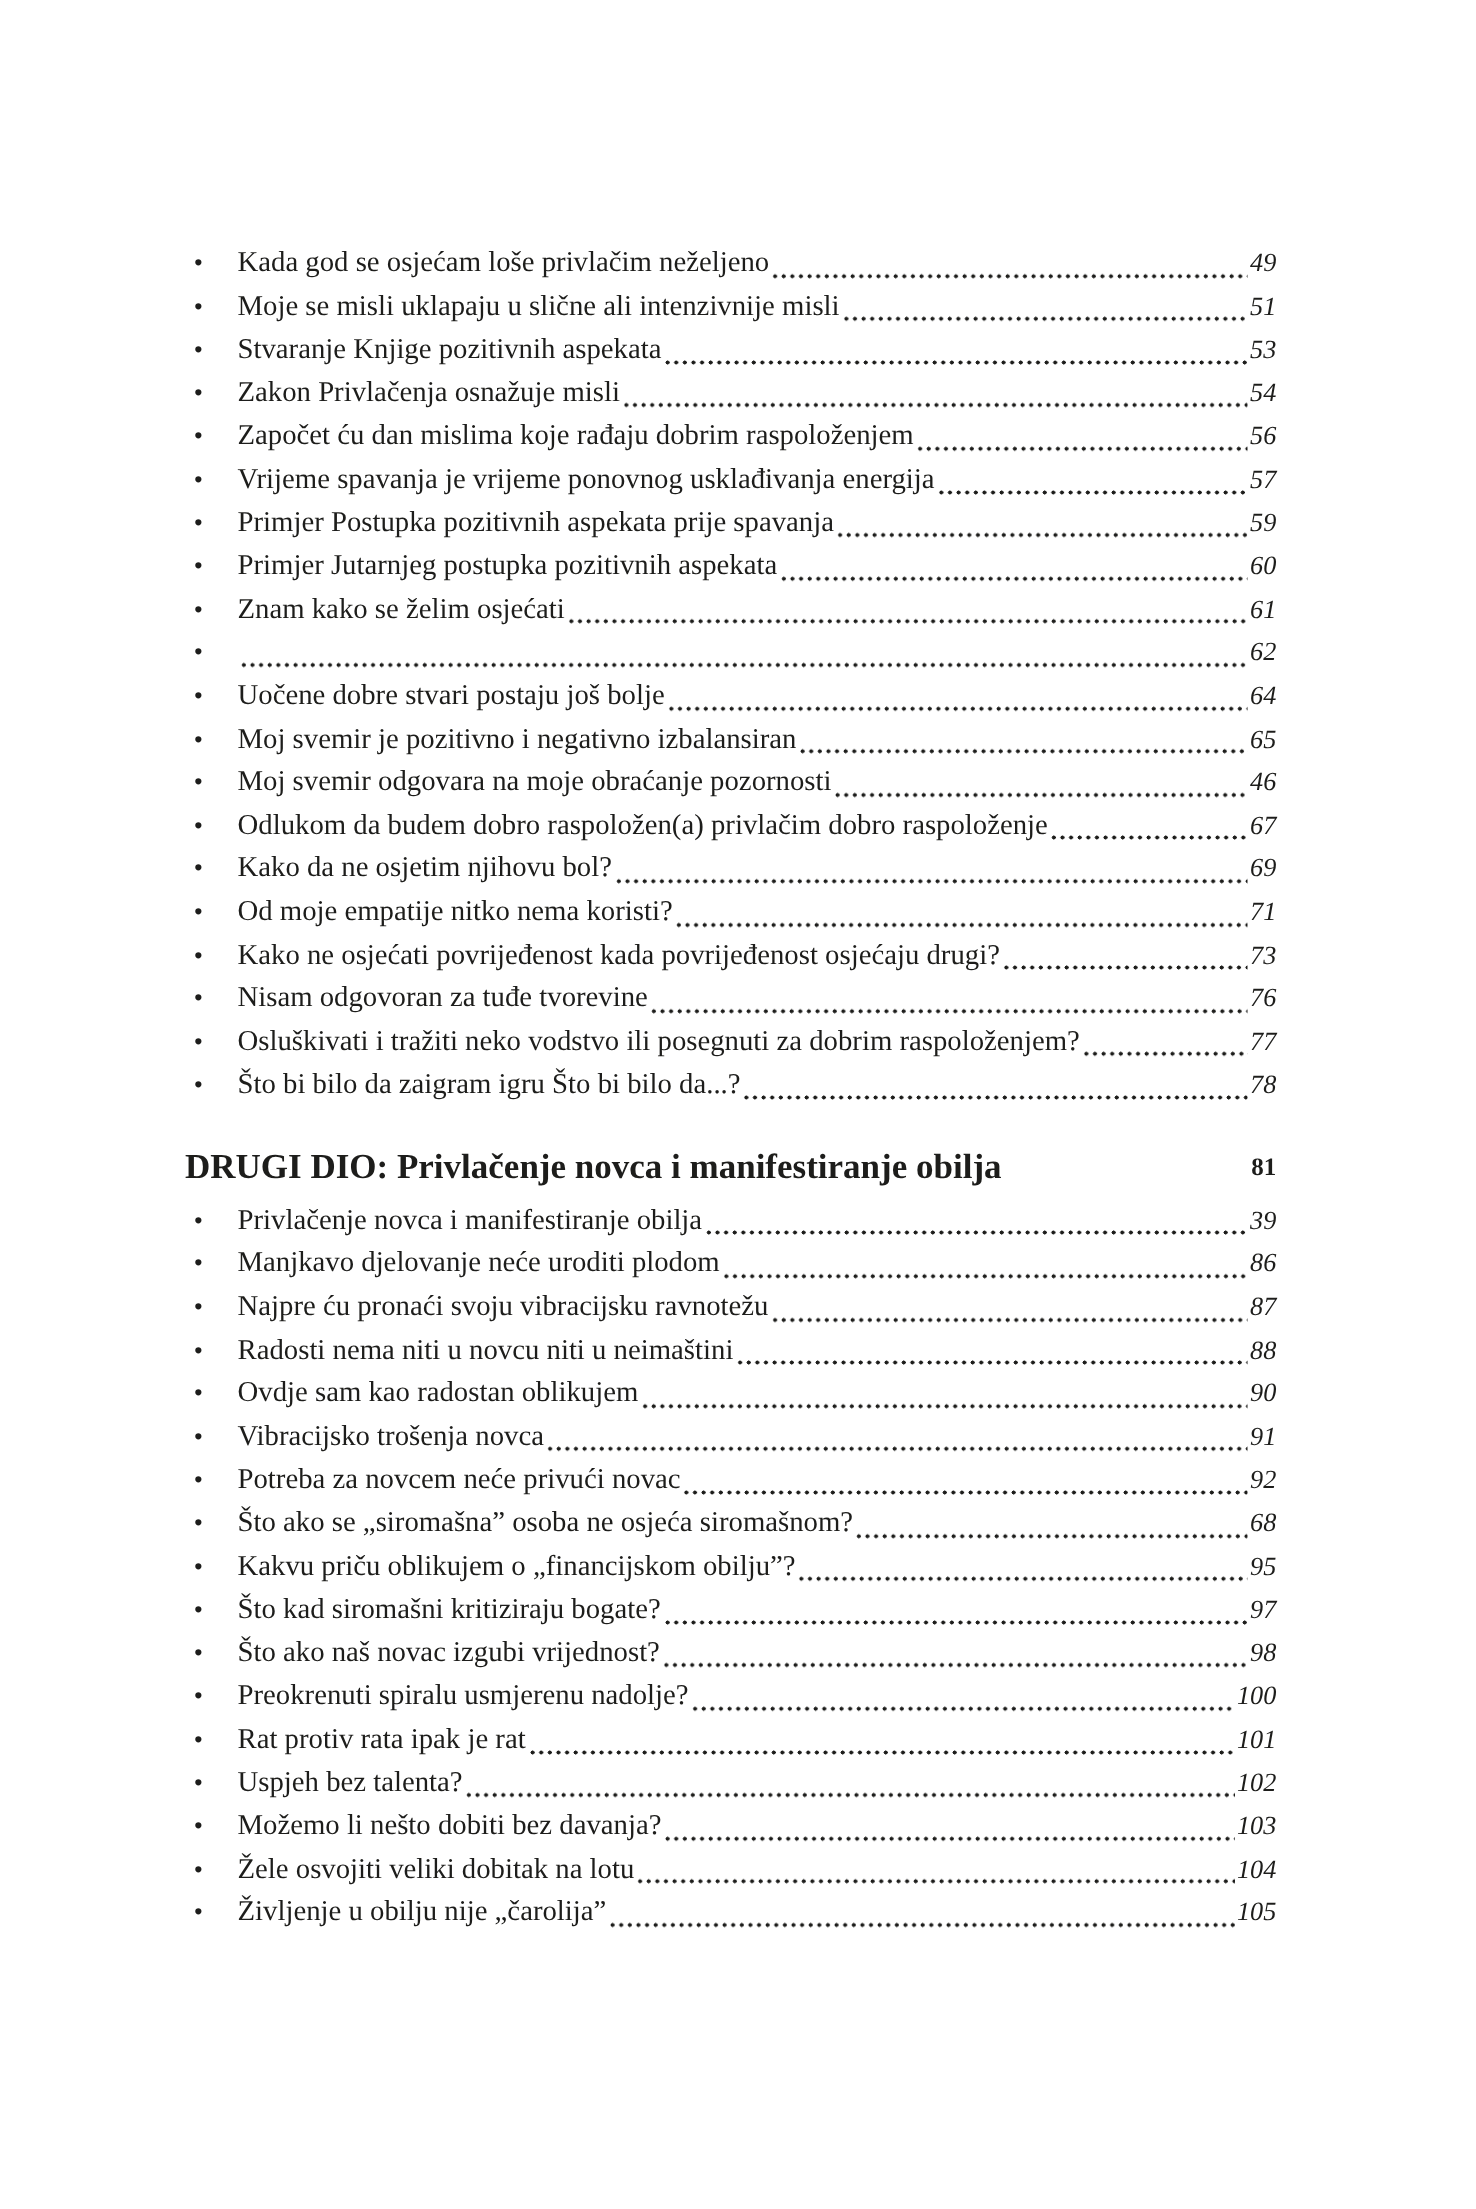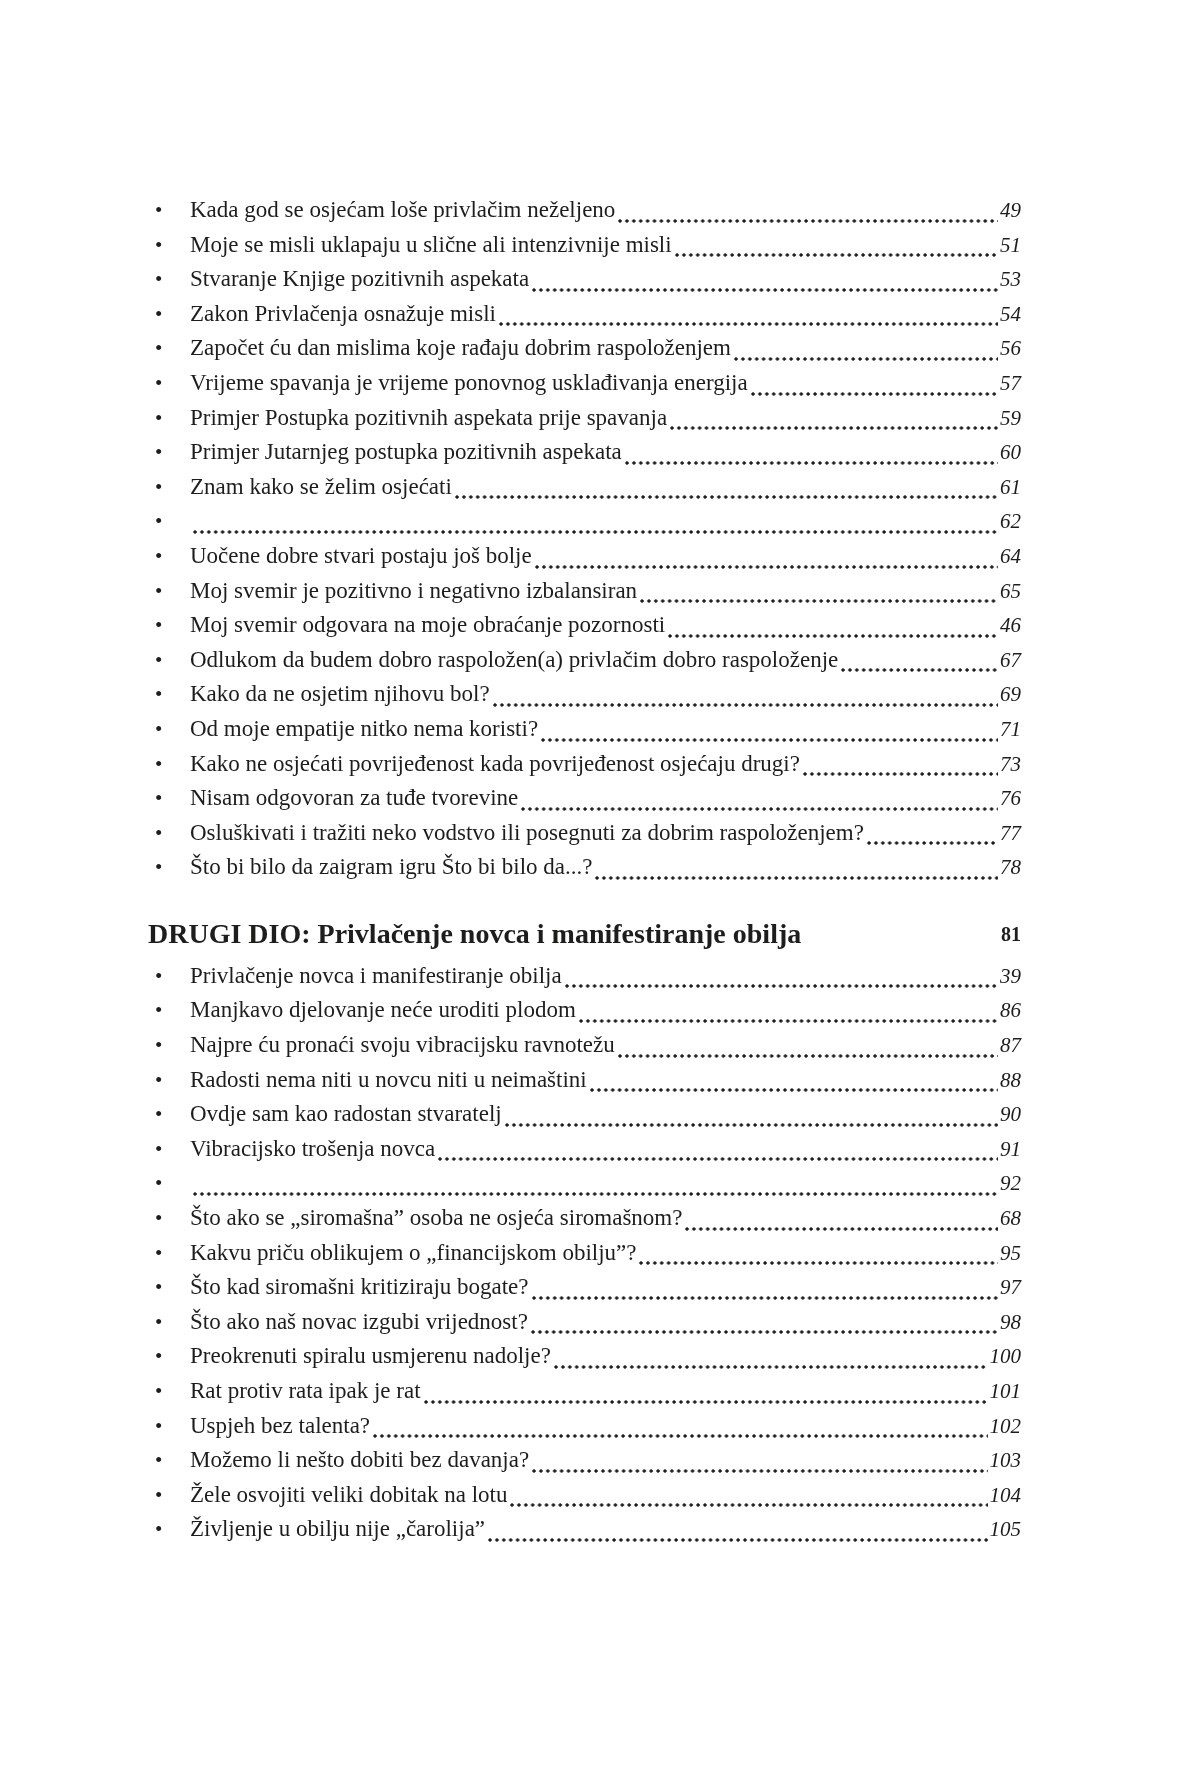--- a/index.html
+++ b/index.html
@@ -225,32 +225,33 @@
     <span class="pagenum">87</span>
   </div>
         <div class="toc-row">
     <span class="bullet">•</span>
     <span class="title">Radosti nema niti u novcu niti u neimaštini</span>
     <span class="leader"></span>
     <span class="pagenum">88</span>
   </div>
         <div class="toc-row">
     <span class="bullet">•</span>
-    <span class="title">Ovdje sam kao radostan stvaratelj</span>
+    <span class="title">Ovdje sam kao radostan oblikujem</span>
     <span class="leader"></span>
     <span class="pagenum">90</span>
   </div>
         <div class="toc-row">
     <span class="bullet">•</span>
     <span class="title">Vibracijsko trošenja novca</span>
     <span class="leader"></span>
     <span class="pagenum">91</span>
   </div>
         <div class="toc-row">
     <span class="bullet">•</span>
+    <span class="title">Potreba za novcem neće privući novac</span>
     <span class="leader"></span>
     <span class="pagenum">92</span>
   </div>
         <div class="toc-row">
     <span class="bullet">•</span>
     <span class="title">Što ako se „siromašna” osoba ne osjeća siromašnom?</span>
     <span class="leader"></span>
     <span class="pagenum">68</span>
   </div>
         <div class="toc-row">

